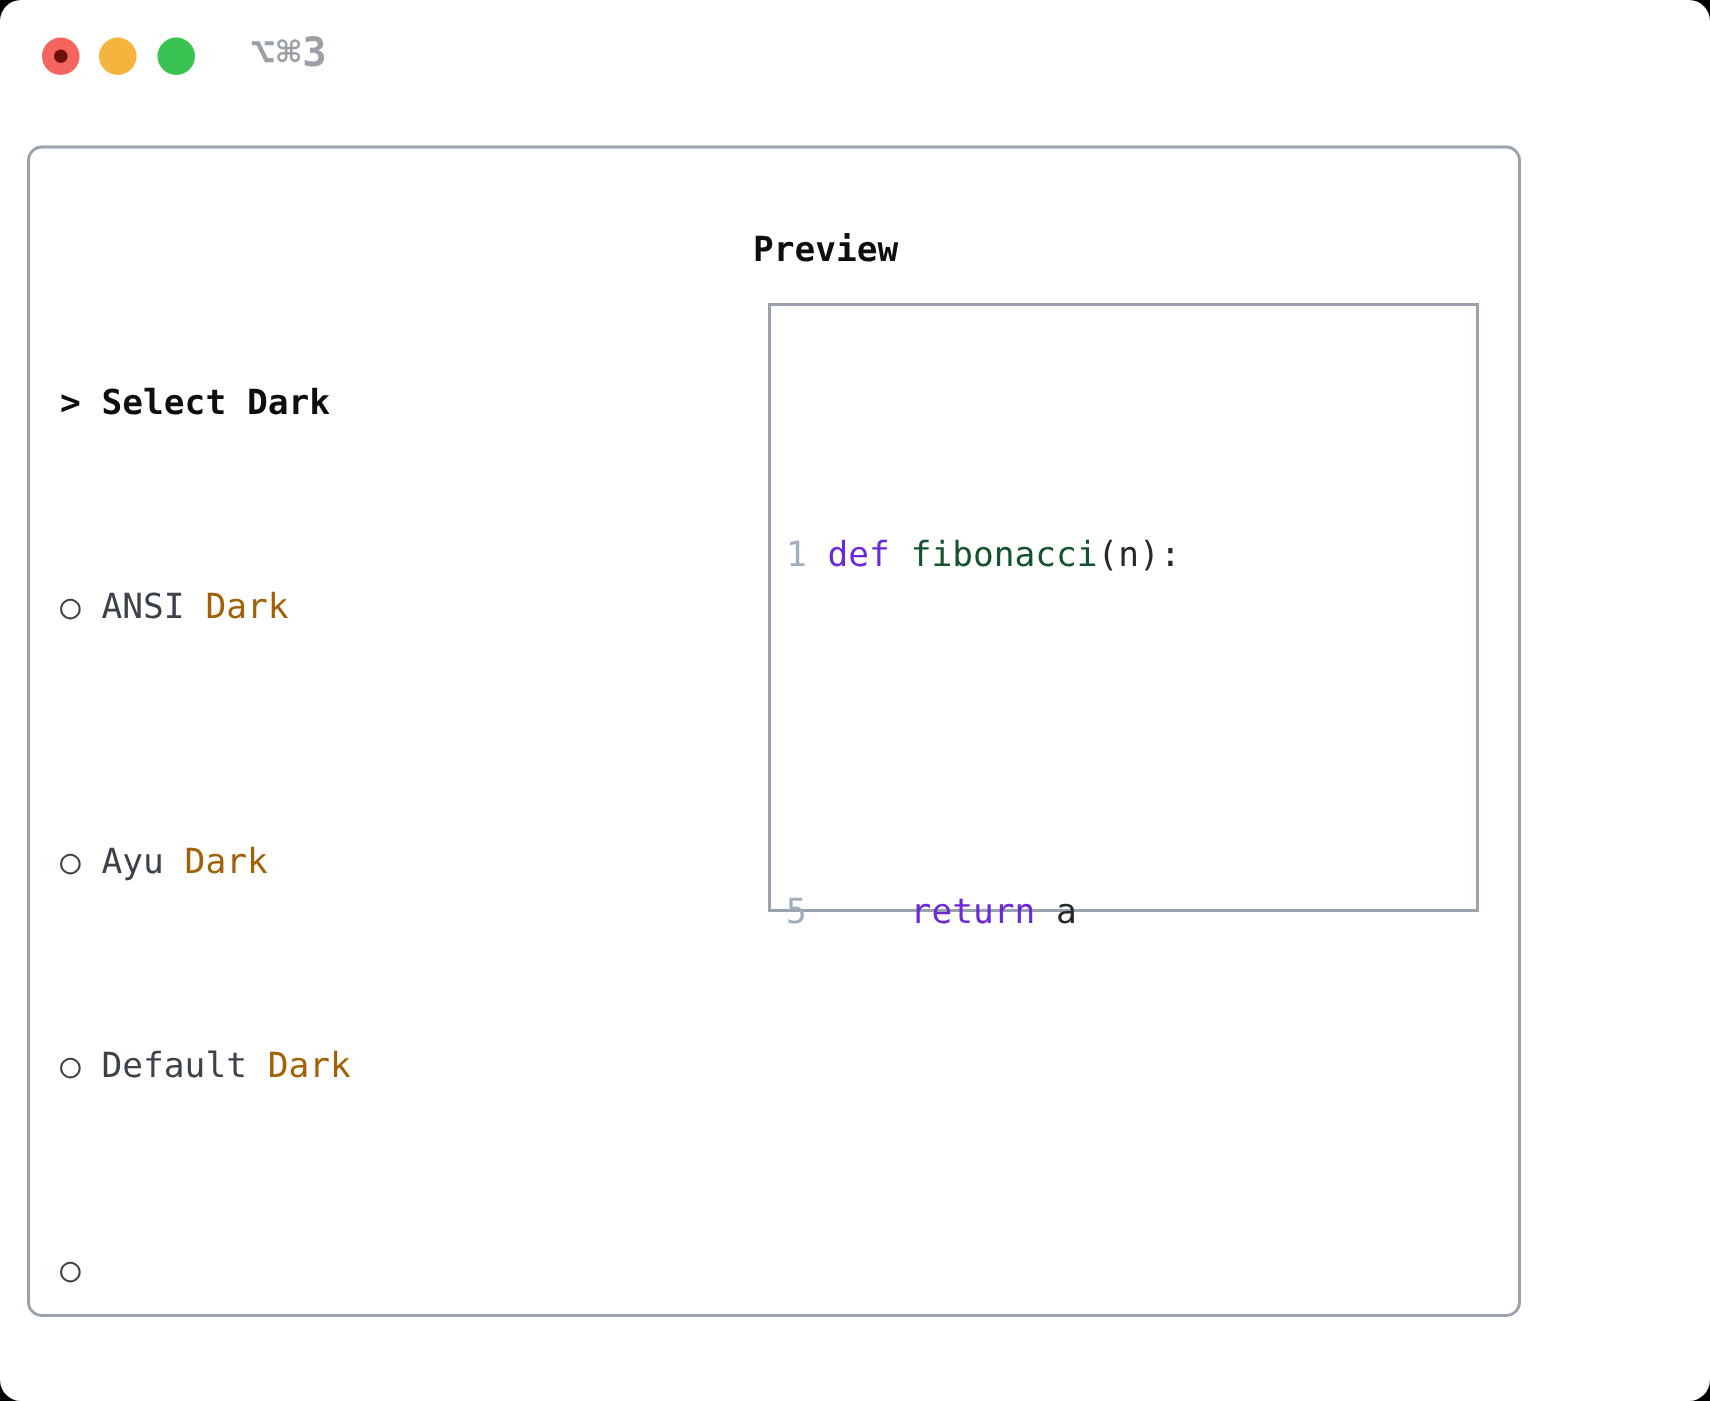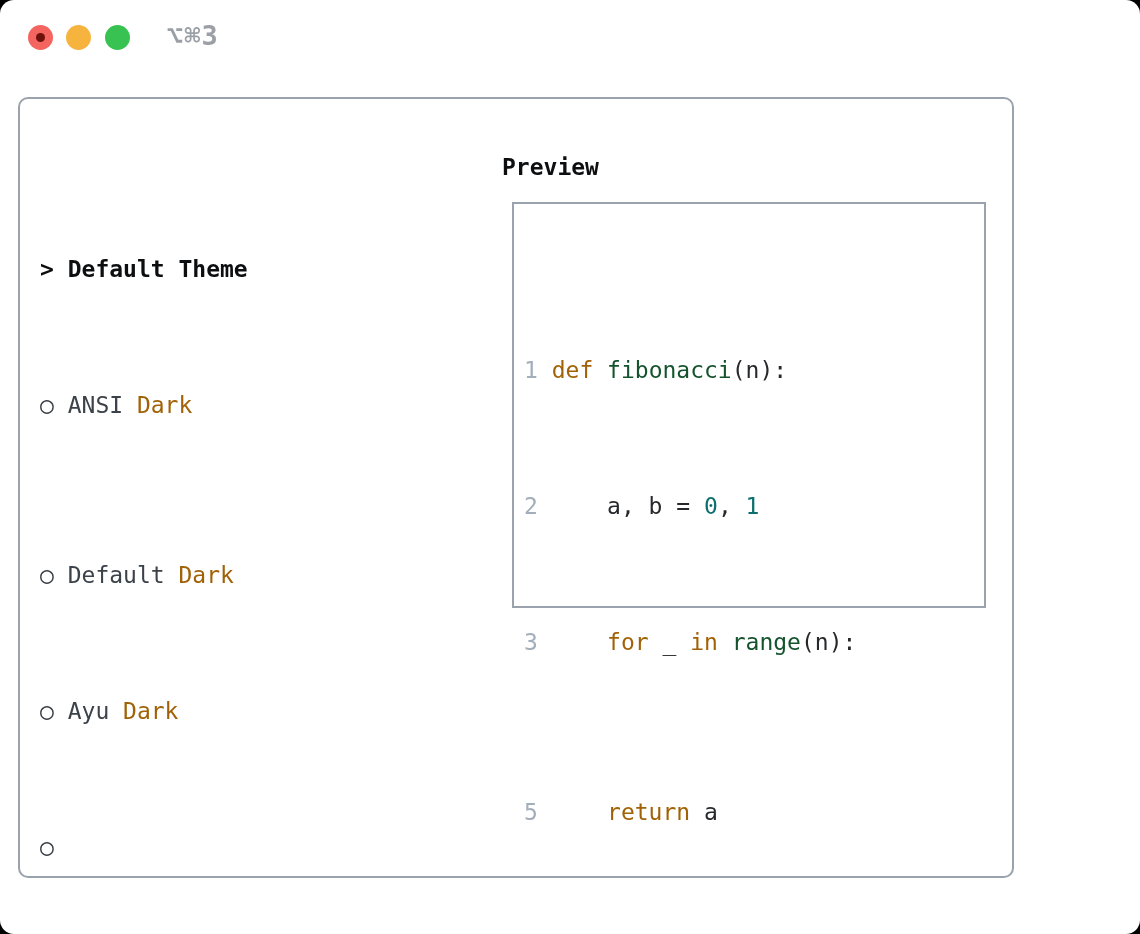--- a/index.html
+++ b/index.html
@@ -63,21 +63,21 @@
     width: 474px; height: 406px;
     border: 2px solid #99a2ad;
     box-sizing: border-box;
     padding: 47px 0 0 10px;
     font-size: 23px; line-height: 34px;
     white-space: pre;
     background: #fff;
   }
   .cline { height: 34px; }
   .ln { display: inline-block; width: 2ch; color: #a3aebb; }
-  .tok-kw  { color: #a16207; }
+  .tok-kw  { color: #6d28d9; }
   .tok-fn  { color: #14532d; }
   .tok-num { color: #0d6e6e; }
   .tok-pl  { color: #26282b; }
 </style>
 </head>
 <body>
 
 <div class="window">
 
   <div class="titlebar">
@@ -86,28 +86,28 @@
       </span>
     <span class="light yellow"></span>
     <span class="light green"></span>
     <span class="window-title">⌥⌘3</span>
   </div>
 
   <div class="panel">
 
     <div class="left-col">
 
-      <div class="row header-row"><span class="marker">&gt;</span><span class="hdr">Default Theme</span></div>
+      <div class="row header-row"><span class="marker">&gt;</span><span class="hdr">Select Dark</span></div>
 
       <div class="row item"><span class="marker">○</span><span class="name">ANSI</span><span class="suffix">Dark</span></div>
 
 
+      <div class="row item"><span class="marker">○</span><span class="name">Ayu</span><span class="suffix">Dark</span></div>
+
       <div class="row item"><span class="marker">○</span><span class="name">Default</span><span class="suffix">Dark</span></div>
-
-      <div class="row item"><span class="marker">○</span><span class="name">Ayu</span><span class="suffix">Dark</span></div>
 
       <div class="row item"><span class="marker">○</span></div>
 
       
 
       
 
       
 
       
@@ -132,23 +132,21 @@
       
 
     </div>
 
     <div class="preview-label">Preview</div>
 
     <div class="preview-box">
 
       <div class="cline"><span class="ln">1</span><span class="tok-kw">def</span><span class="tok-pl"> </span><span class="tok-fn">fibonacci</span><span class="tok-pl">(n):</span></div>
 
-      <div class="cline"><span class="ln">2</span><span class="tok-pl">    a, b = </span><span class="tok-num">0</span><span class="tok-pl">, </span><span class="tok-num">1</span></div>
 
-      <div class="cline"><span class="ln">3</span><span class="tok-pl">    </span><span class="tok-kw">for</span><span class="tok-pl"> _ </span><span class="tok-kw">in</span><span class="tok-pl"> </span><span class="tok-fn">range</span><span class="tok-pl">(n):</span></div>
 
 
       <div class="cline"><span class="ln">5</span><span class="tok-pl">    </span><span class="tok-kw">return</span><span class="tok-pl"> a</span></div>
 
       
 
       
 
       
 

